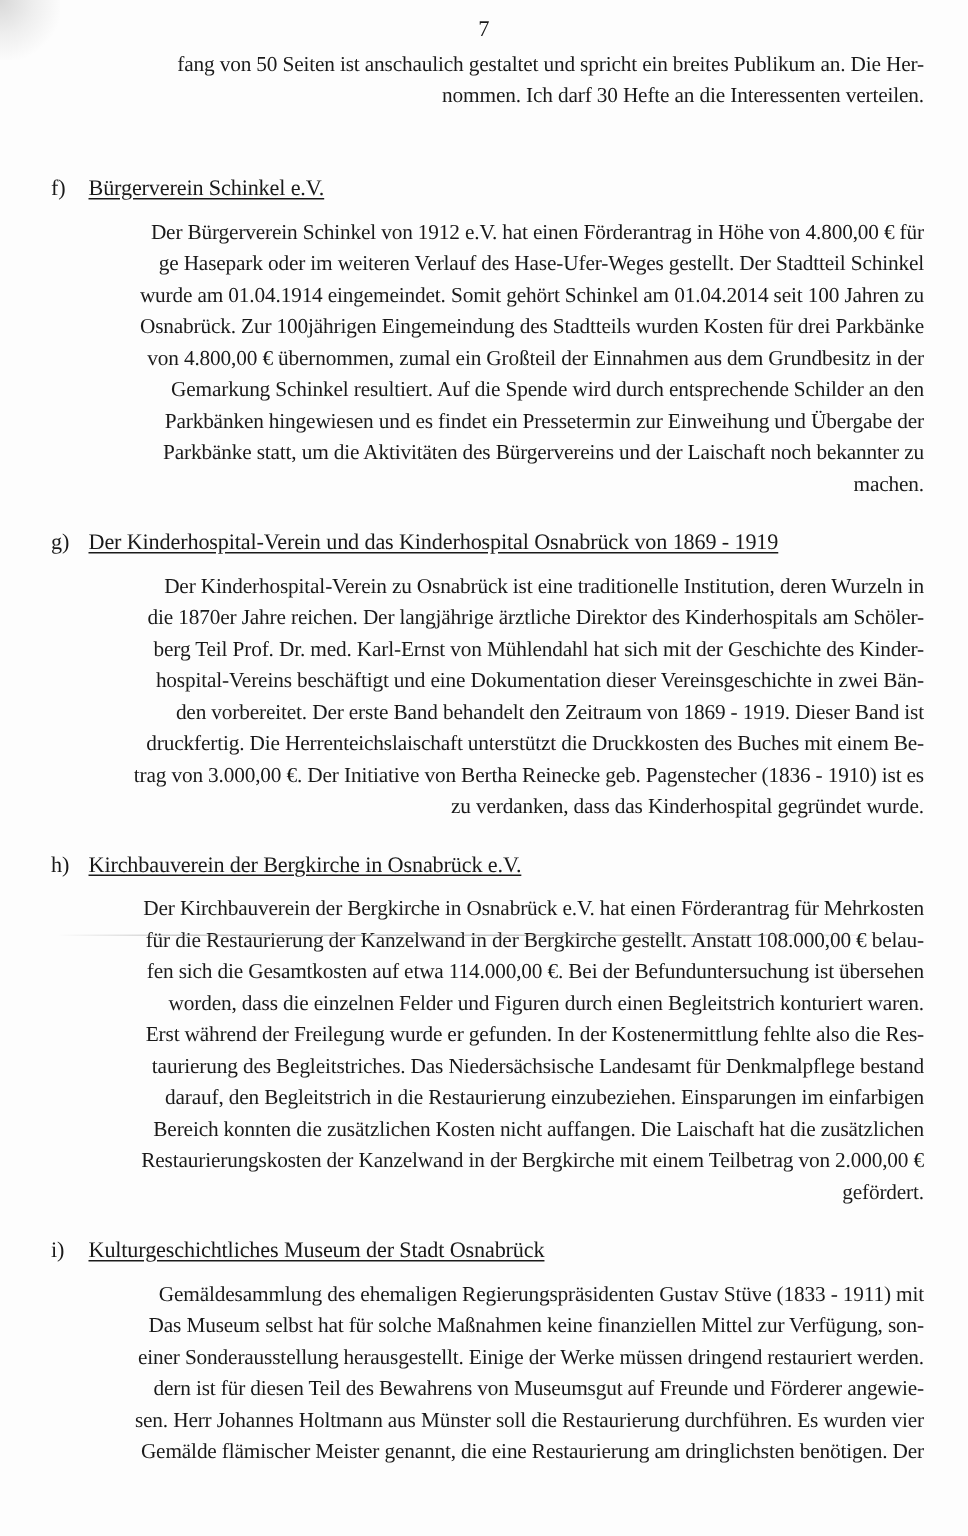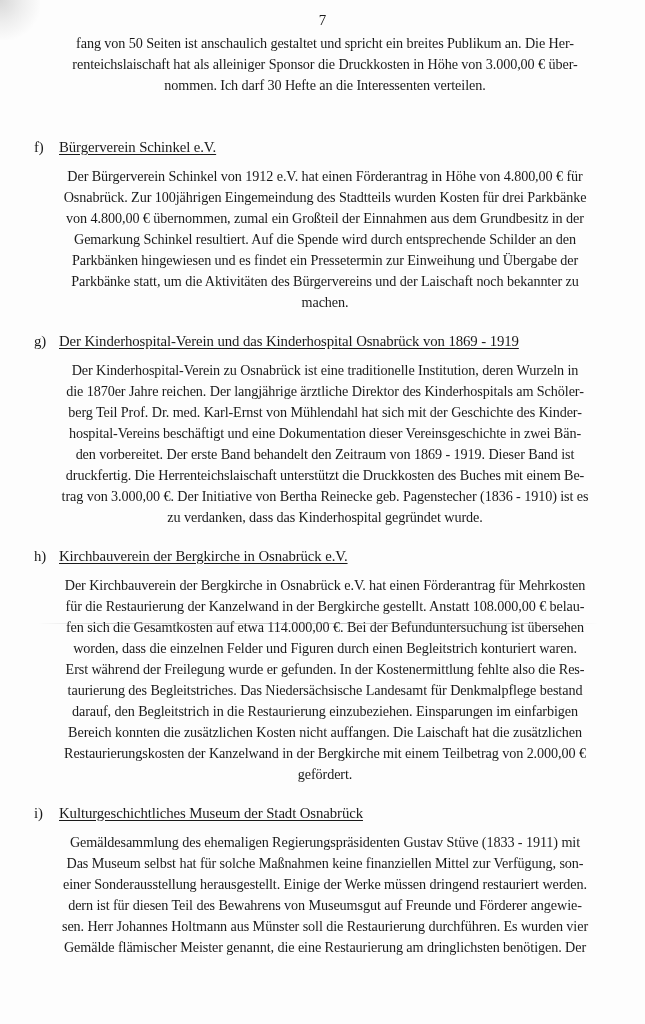--- a/index.html
+++ b/index.html
@@ -20,21 +20,21 @@
     }
     .page-number {
       position: absolute; top: 11px; left: 0; width: 100%;
       text-align: center; font-size: 15px; line-height: 18px;
     }
     .content {
       position: absolute; left: 34px; top: 33px; width: 582px;
       font-size: 14.2px; line-height: 21px;
       letter-spacing: -0.1px;
     }
-    .para { margin: 0; text-align: center; }
+    .para { margin: 0; text-align: right; }
     .line { display: block; white-space: nowrap; }
     .section { margin-top: 20px; }
     .heading {
       display: flex; align-items: baseline; margin: 0 0 8px 0;
       font-size: 14.8px; line-height: 21px;
     }
     .heading .marker { width: 25px; flex: 0 0 25px; }
     .heading .title { text-decoration: underline; text-underline-offset: 2px; }
     .stray-line {
       position: absolute; left: 38px; top: 623px; width: 560px; height: 1px;
@@ -44,31 +44,32 @@
 </head>
 <body>
 
 <div class="page">
   <div class="corner-shade"></div>
   <div class="page-number">7</div>
 
   <div class="content">
     <p class="para">
       <span class="line">fang von 50 Seiten ist anschaulich gestaltet und spricht ein breites Publikum an. Die Her-</span>
-      <span class="line">renteichslaischaft hat als alleiniger Sponsor die Druckkosten in Höhe von 3.000,00 € über-</span>
       <span class="line">nommen. Ich darf 30 Hefte an die Interessenten verteilen.</span>
     </p>
 
     <div class="section" style="margin-top:41px;">
       <div class="heading">
         <span class="marker">f)</span>
         <span class="title">Bürgerverein Schinkel e.V.</span>
       </div>
       <p class="para">
         <span class="line">Der Bürgerverein Schinkel von 1912 e.V. hat einen Förderantrag in Höhe von 4.800,00 € für</span>
+        <span class="line">ge Hasepark oder im weiteren Verlauf des Hase-Ufer-Weges gestellt. Der Stadtteil Schinkel</span>
+        <span class="line">wurde am 01.04.1914 eingemeindet. Somit gehört Schinkel am 01.04.2014 seit 100 Jahren zu</span>
         <span class="line">Osnabrück. Zur 100jährigen Eingemeindung des Stadtteils wurden Kosten für drei Parkbänke</span>
         <span class="line">von 4.800,00 € übernommen, zumal ein Großteil der Einnahmen aus dem Grundbesitz in der</span>
         <span class="line">Gemarkung Schinkel resultiert. Auf die Spende wird durch entsprechende Schilder an den</span>
         <span class="line">Parkbänken hingewiesen und es findet ein Pressetermin zur Einweihung und Übergabe der</span>
         <span class="line">Parkbänke statt, um die Aktivitäten des Bürgervereins und der Laischaft noch bekannter zu</span>
         <span class="line">machen.</span>
       </p>
     </div>
 
     <div class="section" style="margin-top:18px;">

